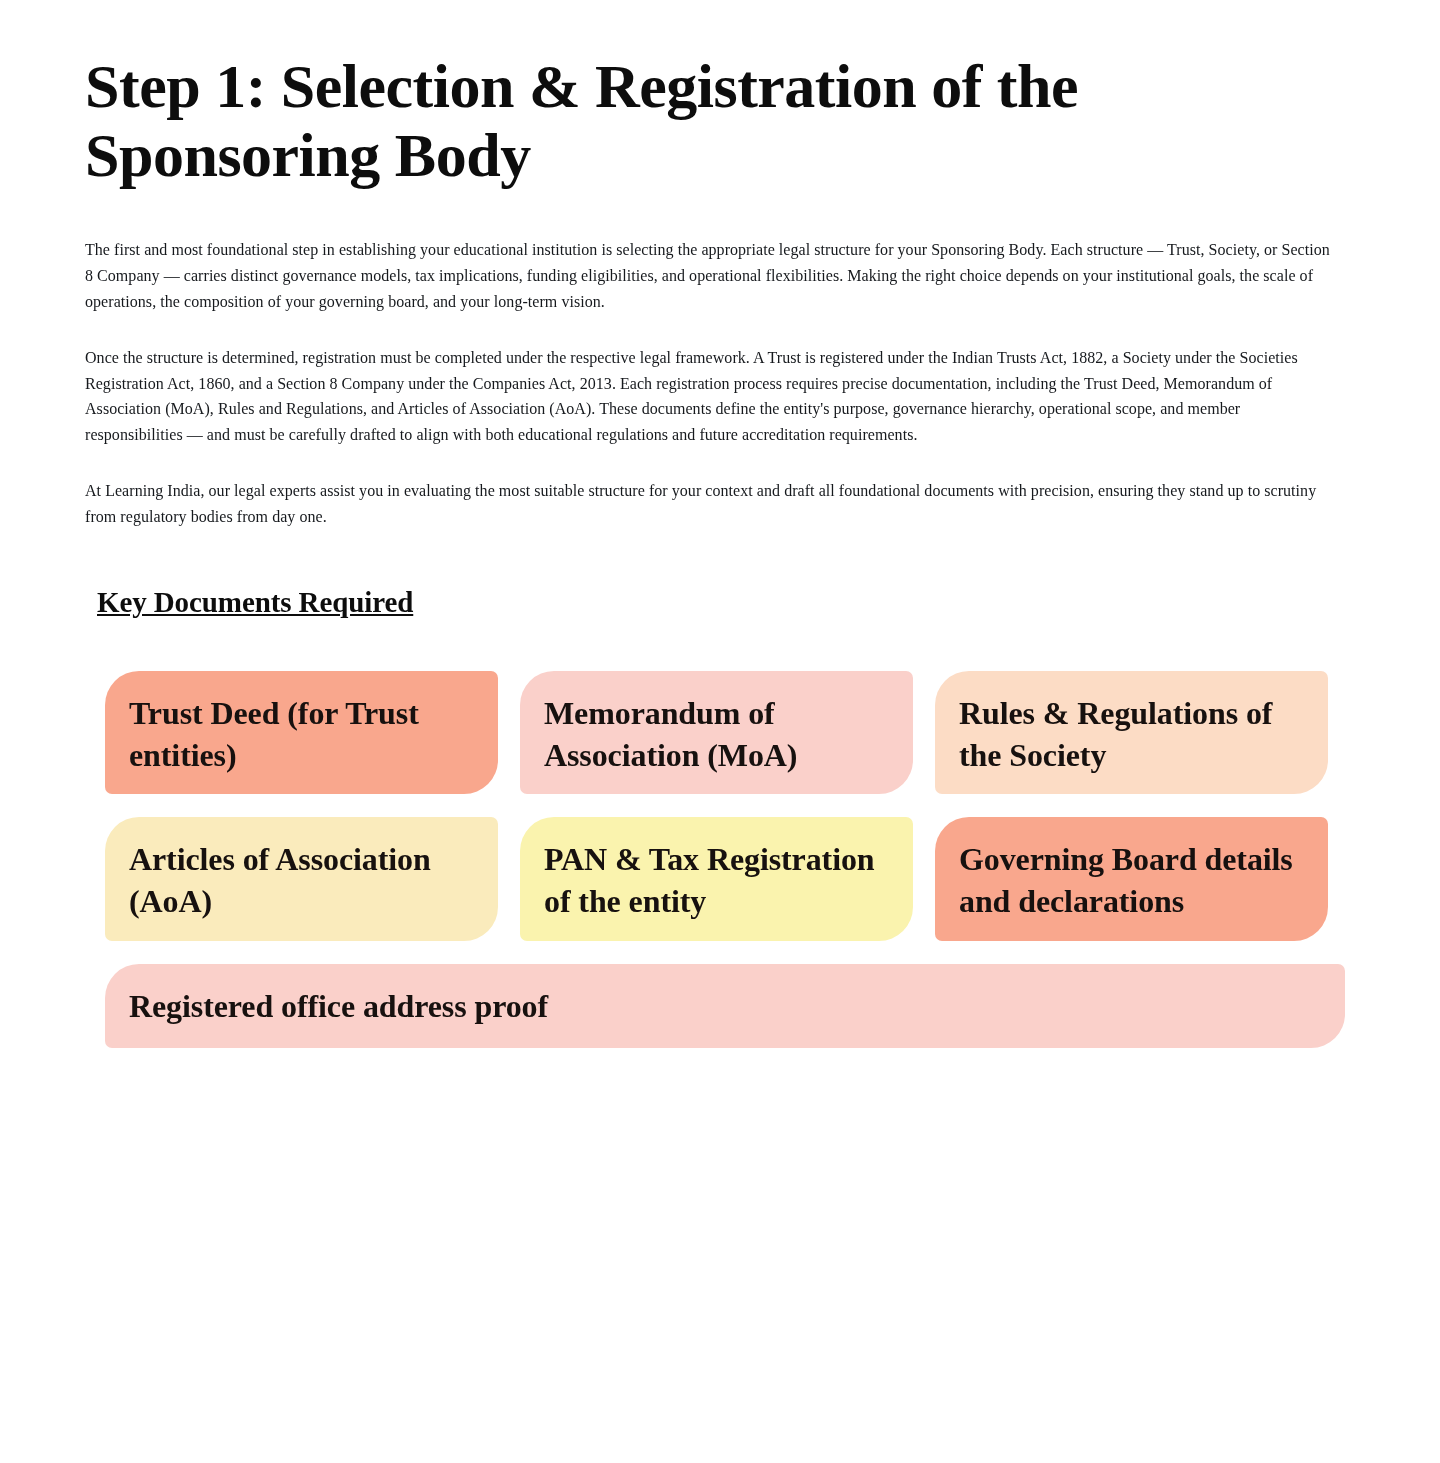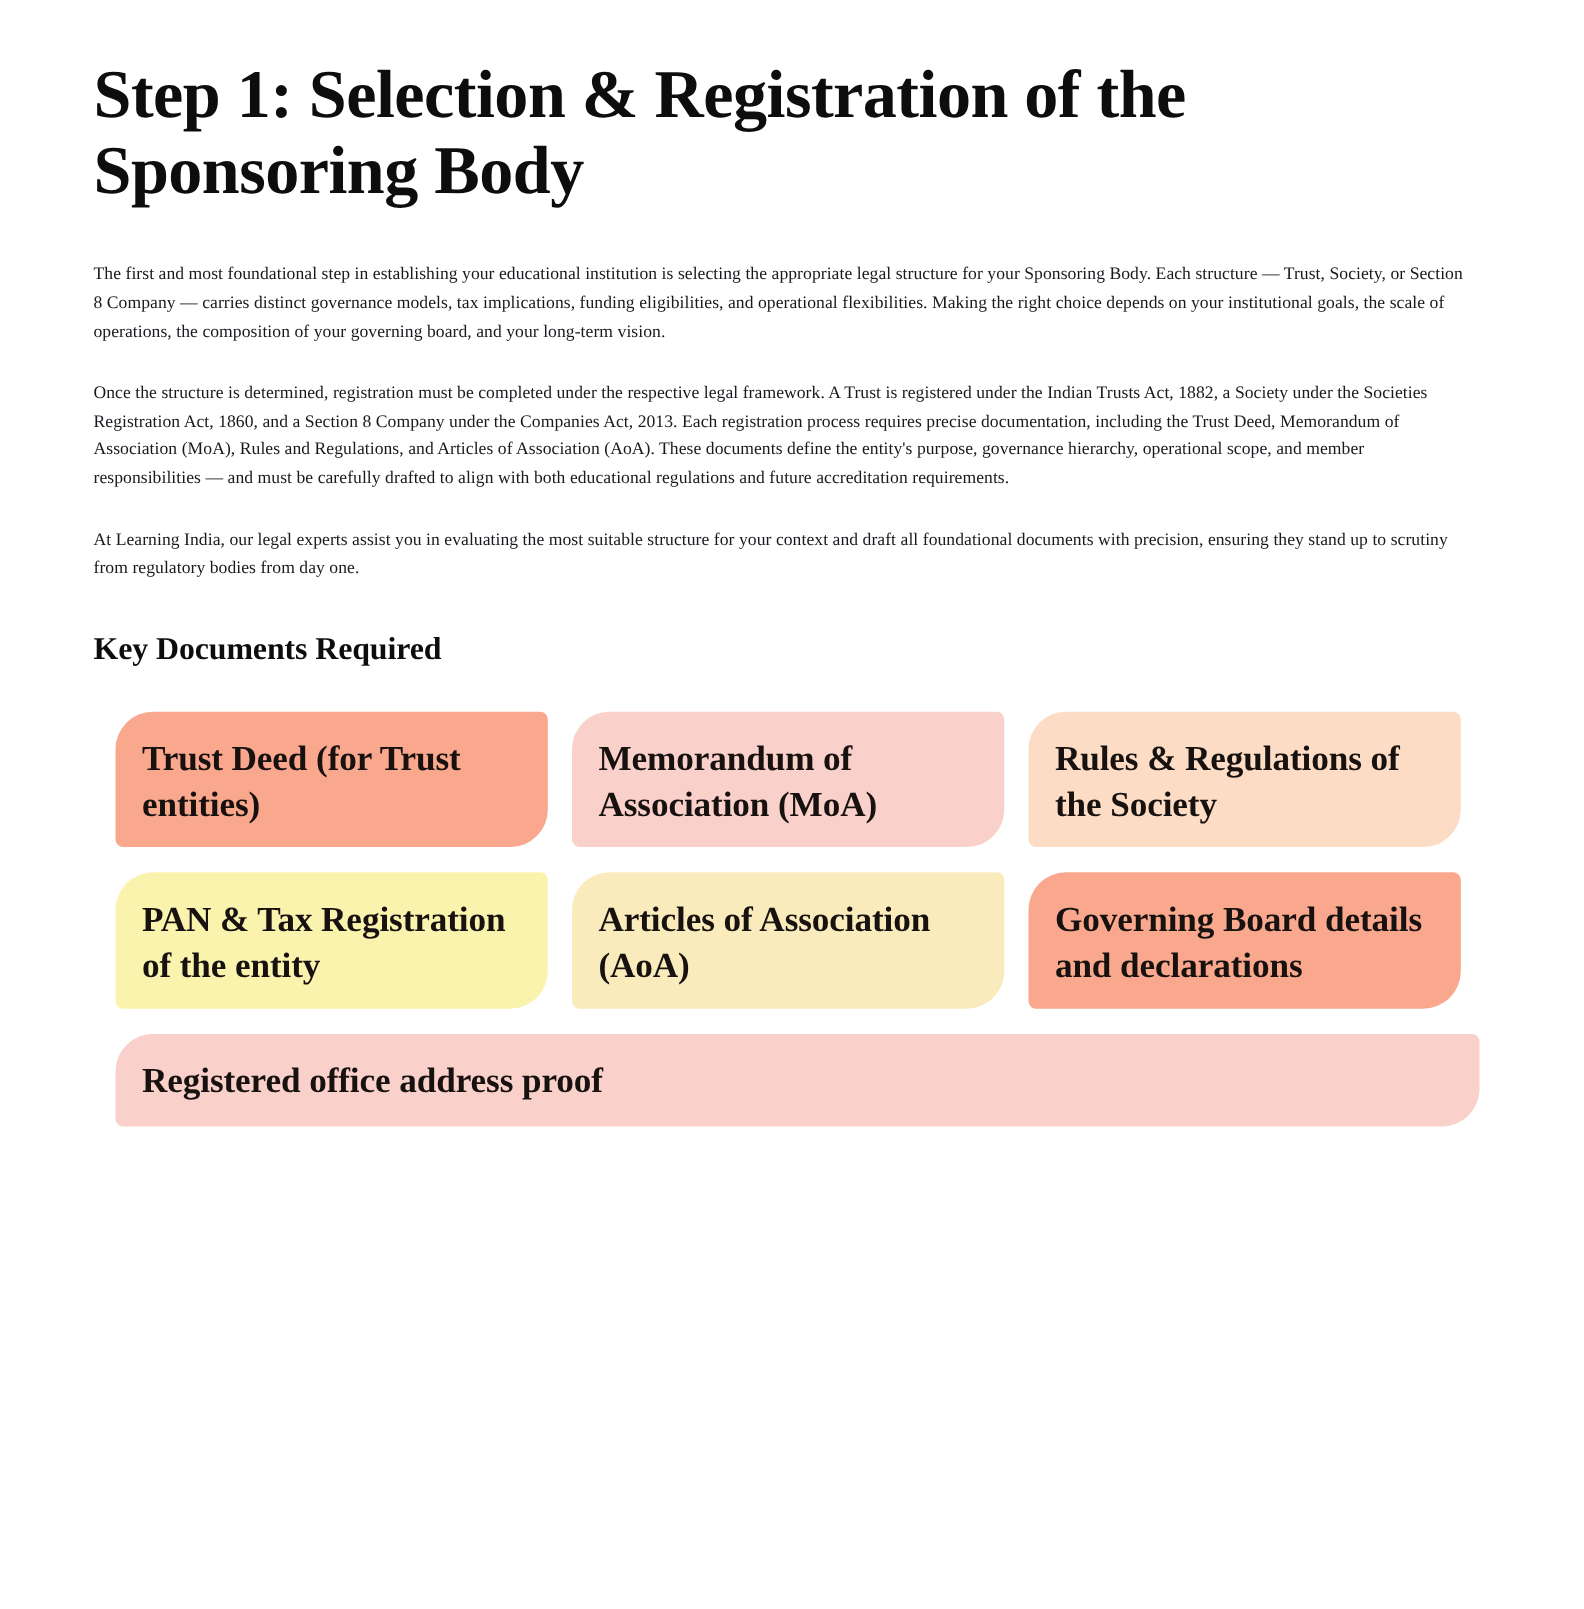--- a/index.html
+++ b/index.html
@@ -41,30 +41,31 @@
     max-width: 1250px;
   }
 
   .para {
     margin: 0 0 30px 0;
     font-size: 16px;
     line-height: 1.62;
     color: #16191d;
     letter-spacing: 0.05px;
   }
-  .para:last-child { margin-bottom: 0; }
+  .para:last-child { margin-bottom: 12px; }
 
   .section-heading {
-    margin: 0;
+    margin: 12px;
     padding-top: 42px;
     font-size: 29px;
     font-weight: bold;
     line-height: 1.3;
     color: #0d0d0d;
     letter-spacing: -0.1px;
+    text-decoration: underline;
   }
 
   .cards {
     padding-top: 37px;
     display: flex;
     flex-wrap: wrap;
     gap: 23px 22px;
     width: 1262px;
     margin-left: 20px;
   }
@@ -117,26 +118,26 @@
     </div>
 
     <div class="card" style="background: rgb(250, 208, 202);">
       <span class="card-label">Memorandum of Association (MoA)</span>
     </div>
 
     <div class="card" style="background: rgb(252, 220, 197);">
       <span class="card-label">Rules &amp; Regulations of the Society</span>
     </div>
 
+    <div class="card" style="background: rgb(250, 235, 188);">
+      <span class="card-label">Articles of Association (AoA)</span>
+    </div>
+
     <div class="card" style="background: rgb(250, 243, 174);">
       <span class="card-label">PAN &amp; Tax Registration of the entity</span>
-    </div>
-
-    <div class="card" style="background: rgb(250, 235, 188);">
-      <span class="card-label">Articles of Association (AoA)</span>
     </div>
 
     <div class="card" style="background: rgb(249, 167, 141);">
       <span class="card-label">Governing Board details and declarations</span>
     </div>
 
     <div class="card wide" style="background: rgb(250, 208, 202);">
       <span class="card-label">Registered office address proof</span>
     </div>
 

